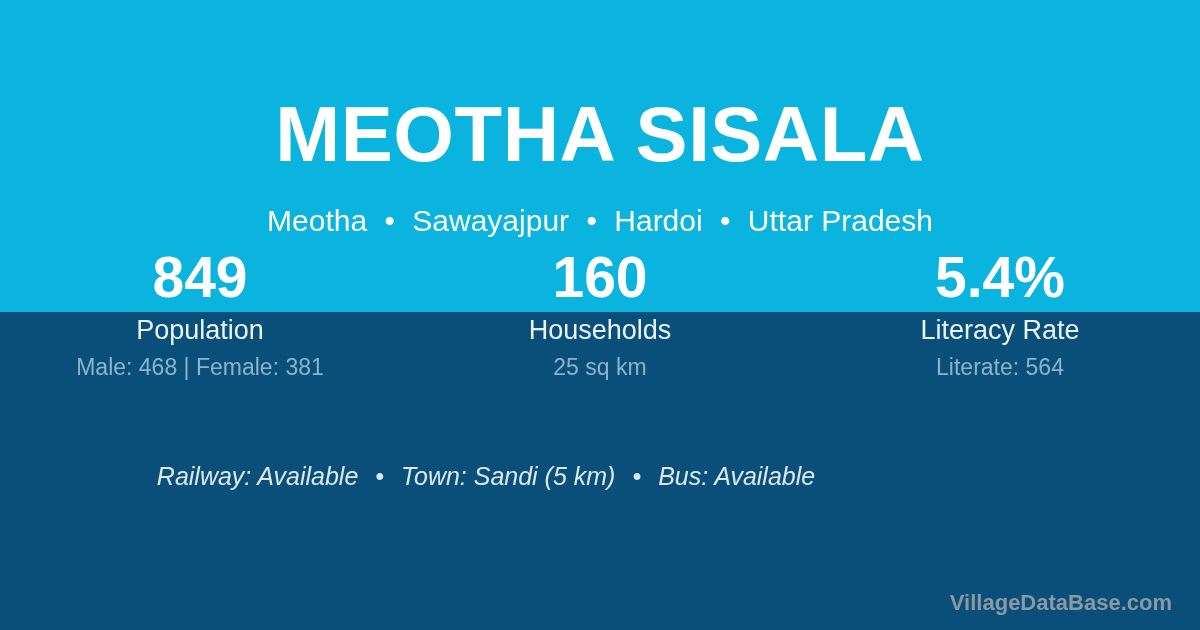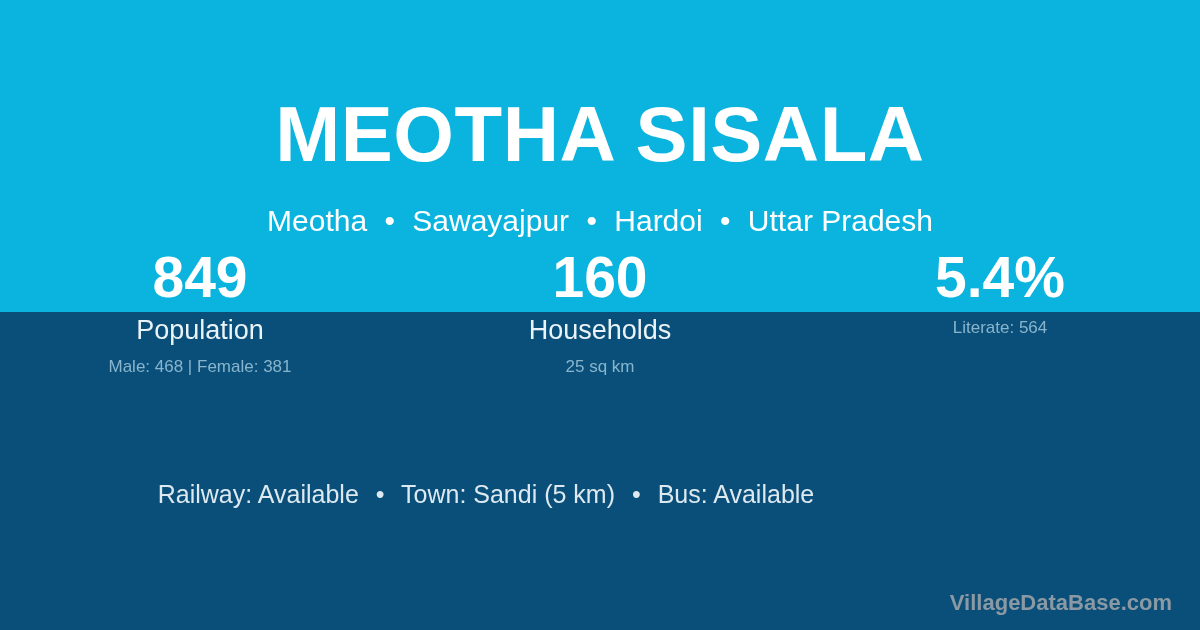--- a/index.html
+++ b/index.html
@@ -95,39 +95,40 @@
   }
   .stat-label {
     font-size: 27px;
     font-weight: normal;
     line-height: 34px;
     padding-top: 5px;
     color: #e9f3f8;
     white-space: nowrap;
   }
   .stat-sub {
-    font-size: 17px;
+    font-size: 23px;
     font-weight: normal;
     line-height: 22px;
     padding-top: 9px;
     color: #88b5cd;
     white-space: nowrap;
   }
 
   
   #amenities {
     position: absolute;
     left: 0;
-    top: 479px;
+    top: 461px;
     width: 972px;
     text-align: center;
     font-size: 25px;
     line-height: 30px;
     color: #dde9f0;
     white-space: nowrap;
+    font-style: italic;
   }
   .amenity-sep {
     padding: 0 10px;
     color: #dde9f0;
   }
 
   
   #footer-brand {
     position: absolute;
     right: 28px;
@@ -169,20 +170,21 @@
     </div>
 
     <div class="stat-block">
       <div class="stat-value">160</div>
       <div class="stat-label">Households</div>
       <div class="stat-sub">25 sq km</div>
     </div>
 
     <div class="stat-block">
       <div class="stat-value">5.4%</div>
+      <div class="stat-label">Literacy Rate</div>
       <div class="stat-sub">Literate: 564</div>
     </div>
 
   </div>
 
   <div id="amenities">
     <span>Railway: Available</span>
     <span class="amenity-sep">•</span>
     <span>Town: Sandi (5 km)</span>
     <span class="amenity-sep">•</span>

